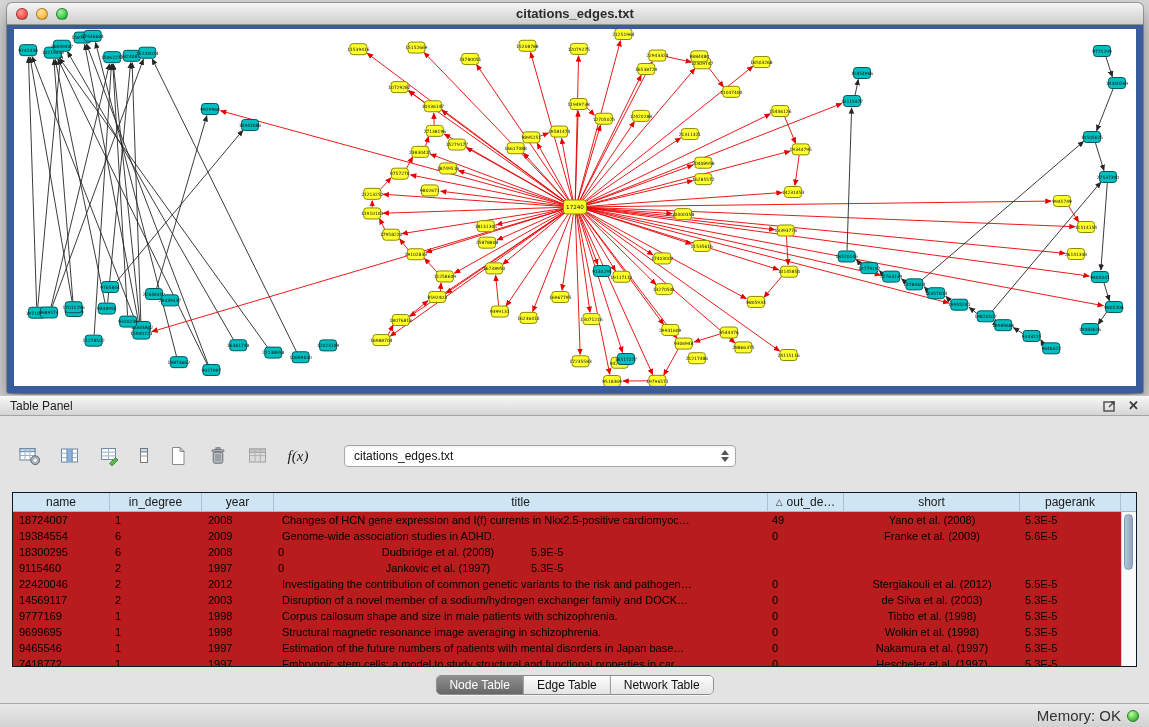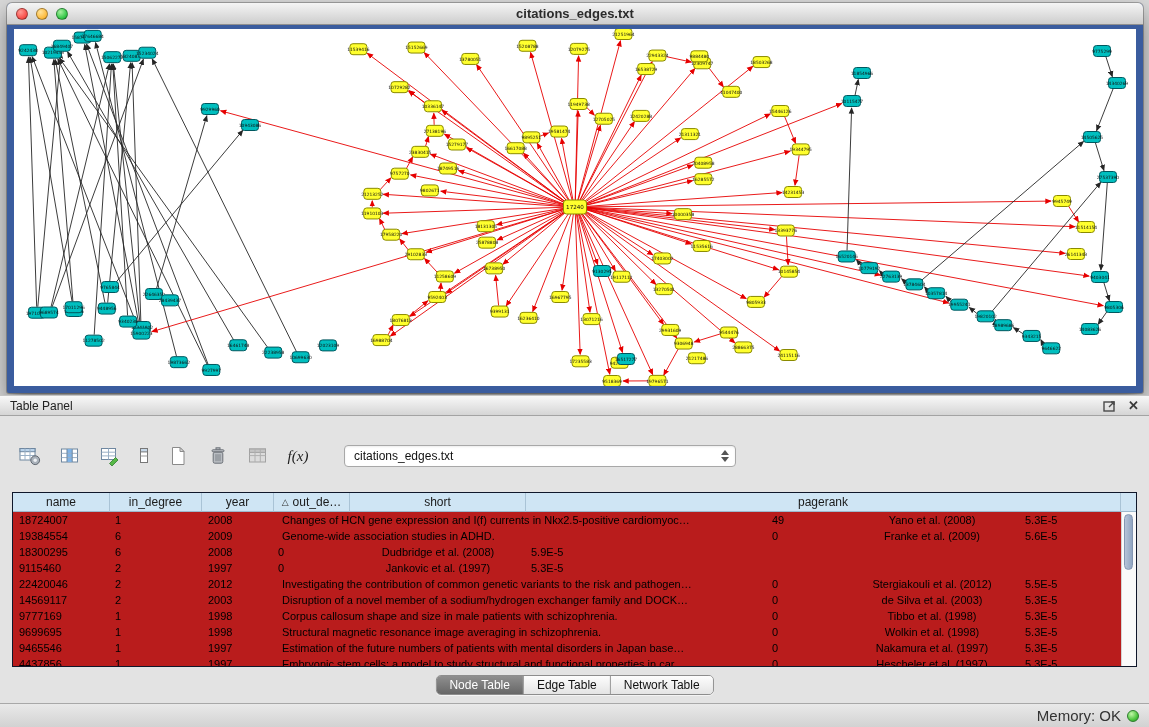--- a/index.html
+++ b/index.html
@@ -617,20 +617,23 @@
       <div class="hrow">
           <div class="hcell c0">
             <span>name</span>
           </div>
           <div class="hcell c1">
             <span>in_degree</span>
           </div>
           <div class="hcell c2">
             <span>year</span>
           </div>
+          <div class="hcell c3">
+            <span>title</span>
+          </div>
           <div class="hcell c4">
             <span class="sort">△</span>
             <span>out_de…</span>
           </div>
           <div class="hcell c5">
             <span>short</span>
           </div>
           <div class="hcell c6">
             <span>pagerank</span>
           </div>
@@ -711,21 +714,21 @@
             <div class="trow">
               <div class="tcell c0">9465546</div>
               <div class="tcell c1">1</div>
               <div class="tcell c2">1997</div>
               <div class="tcell c3">Estimation of the future numbers of patients with mental disorders in Japan base…</div>
               <div class="tcell c4">0</div>
               <div class="tcell c5">Nakamura et al. (1997)</div>
               <div class="tcell c6">5.3E-5</div>
             </div>
             <div class="trow">
-              <div class="tcell c0">4437856</div>
+              <div class="tcell c0">7418772</div>
               <div class="tcell c1">1</div>
               <div class="tcell c2">1997</div>
               <div class="tcell c3">Embryonic stem cells: a model to study structural and functional properties in car…</div>
               <div class="tcell c4">0</div>
               <div class="tcell c5">Hescheler et al. (1997)</div>
               <div class="tcell c6">5.3E-5</div>
             </div>
           </div>
         <div class="scrollcol">
           <div class="thumb"></div>

